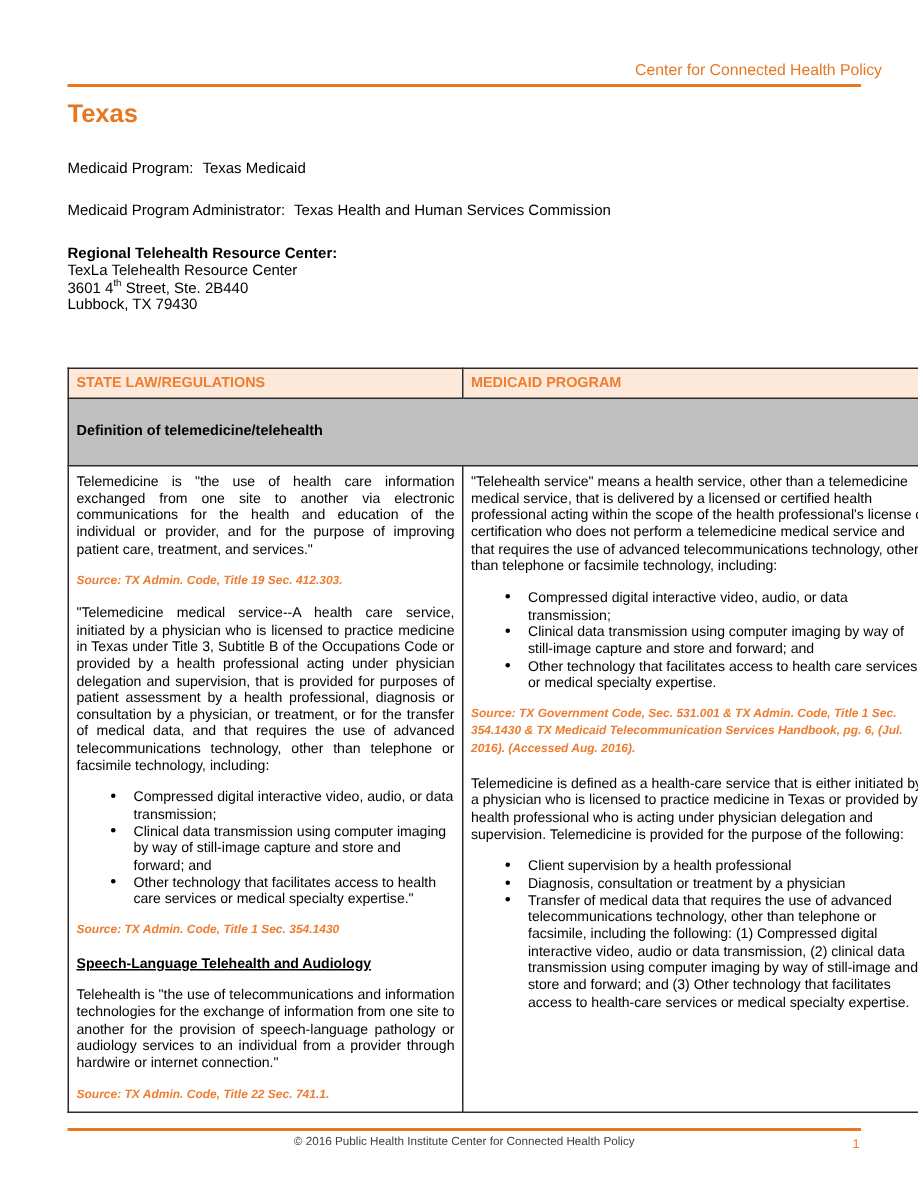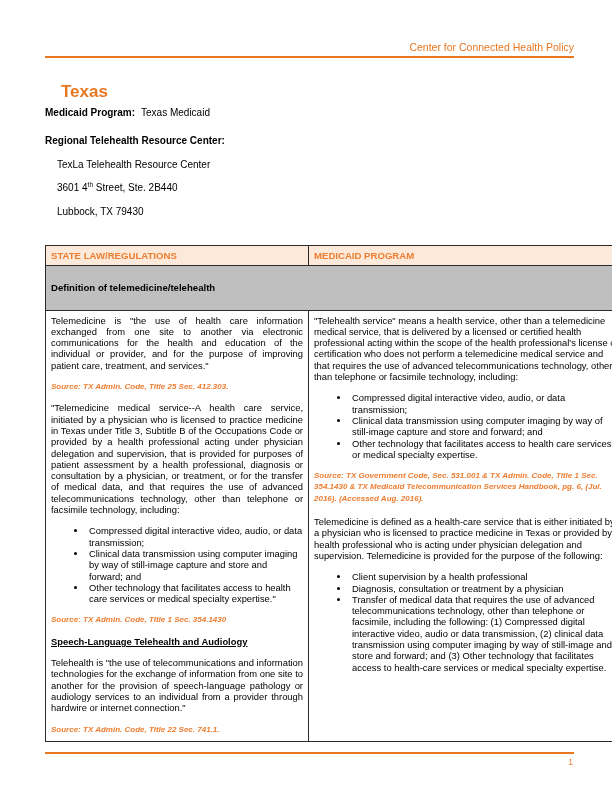--- a/index.html
+++ b/index.html
@@ -10,30 +10,30 @@
     --border:#2B2B2B;
     --footer-ink:#404040;
   }
   *{box-sizing:border-box;}
   html,body{margin:0;padding:0;background:#ffffff;}
   .page{
     position:relative;width:612px;height:792px;background:#fff;
     font-family:"Liberation Sans",sans-serif;color:#000;overflow:hidden;
   }
   
-  .brand{position:absolute;top:41px;right:38px;font-size:10.5px;color:var(--orange-deep);}
+  .brand{position:absolute;top:41px;right:24px;font-size:10.5px;color:var(--orange-deep);}
   .header-rule{position:absolute;top:56px;left:45px;width:529px;height:2px;background:var(--orange-deep);}
-  .title{position:absolute;top:66px;left:45px;margin:16px;font-size:17px;font-weight:bold;color:var(--orange-deep);}
+  .title{position:absolute;top:66px;left:45px;margin:0;font-size:17px;font-weight:bold;color:var(--orange-deep);}
   
   .info{position:absolute;top:107px;left:45px;font-size:10px;line-height:11.4px;}
   .info-line{margin:0 0 17px;}
-  .info-line .lbl{font-weight:bold;}
+  .info-line .lbl{font-weight:normal;}
   .info-line .val{margin-left:6px;}
   .addr-label{font-weight:bold;margin:0;}
-  .addr-line{margin:12px;}
+  .addr-line{margin:0;}
   sup{font-size:6.5px;line-height:0;}
   
   .policy-table{
     position:absolute;top:245px;left:45px;width:581px;
     border-collapse:collapse;font-size:9.4px;line-height:11.3px;table-layout:fixed;
   }
   .policy-table th,.policy-table td{border:1px solid var(--border);}
   .policy-table th{
     background:var(--th-bg);color:var(--orange);font-weight:bold;text-align:left;
     padding:4px 5px;font-size:9.6px;
@@ -59,20 +59,23 @@
 <div class="page">
 
   <div class="brand">Center for Connected Health Policy</div>
   <div class="header-rule"></div>
   <h1 class="title">Texas</h1>
 
   <div class="info">
     <p class="info-line">
       <span class="lbl">Medicaid Program:</span><span class="val">Texas Medicaid</span>
     </p>
+    <p class="info-line">
+      <span class="lbl">Medicaid Program Administrator:</span><span class="val">Texas Health and Human Services Commission</span>
+    </p>
     <p class="addr-label">Regional Telehealth Resource Center:</p>
     <p class="addr-line">TexLa Telehealth Resource Center</p>
     <p class="addr-line">
       <span>3601 4</span><sup>th</sup><span> Street, Ste. 2B440</span>
     </p>
     <p class="addr-line">Lubbock, TX 79430</p>
   </div>
 
   <table class="policy-table">
     <colgroup>
@@ -85,21 +88,21 @@
         <th>MEDICAID PROGRAM</th>
       </tr>
     </thead>
     <tbody>
       <tr class="section-row">
         <td colspan="2">Definition of telemedicine/telehealth</td>
       </tr>
       <tr>
         <td class="cell">
           <p class="just">Telemedicine is "the use of health care information exchanged from one site to another via electronic communications for the health and education of the individual or provider, and for the purpose of improving patient care, treatment, and services."</p>
-          <p class="source">Source: TX Admin. Code, Title 25 Sec. 412.303.</p>
+          <p class="source">Source: TX Admin. Code, Title 19 Sec. 412.303.</p>
           <p class="just">"Telemedicine medical service--A health care service, initiated by a physician who is licensed to practice medicine in Texas under Title 3, Subtitle B of the Occupations Code or provided by a health professional acting under physician delegation and supervision, that is provided for purposes of patient assessment by a health professional, diagnosis or consultation by a physician, or treatment, or for the transfer of medical data, and that requires the use of advanced telecommunications technology, other than telephone or facsimile technology, including:</p>
           <ul>
             <li>Compressed digital interactive video, audio, or data transmission;</li>
             <li>Clinical data transmission using computer imaging by way of still-image capture and store and forward; and</li>
             <li>Other technology that facilitates access to health care services or medical specialty expertise."</li>
           </ul>
           <p class="source">Source: TX Admin. Code, Title 1 Sec. 354.1430</p>
           <p class="subheading">Speech-Language Telehealth and Audiology</p>
           <p class="just">Telehealth is "the use of telecommunications and information technologies for the exchange of information from one site to another for the provision of speech-language pathology or audiology services to an individual from a provider through hardwire or internet connection."</p>
           <p class="source last">Source: TX Admin. Code, Title 22 Sec. 741.1.</p>
@@ -117,15 +120,16 @@
             <li>Client supervision by a health professional</li>
             <li>Diagnosis, consultation or treatment by a physician</li>
             <li>Transfer of medical data that requires the use of advanced telecommunications technology, other than telephone or facsimile, including the following: (1) Compressed digital interactive video, audio or data transmission, (2) clinical data transmission using computer imaging by way of still-image and store and forward; and (3) Other technology that facilitates access to health-care services or medical specialty expertise.</li>
           </ul>
         </td>
       </tr>
     </tbody>
   </table>
 
   <div class="footer-rule"></div>
+  <div class="footer-copy">© 2016 Public Health Institute Center for Connected Health Policy</div>
   <div class="page-number">1</div>
 
 </div>
 
 </body></html>

